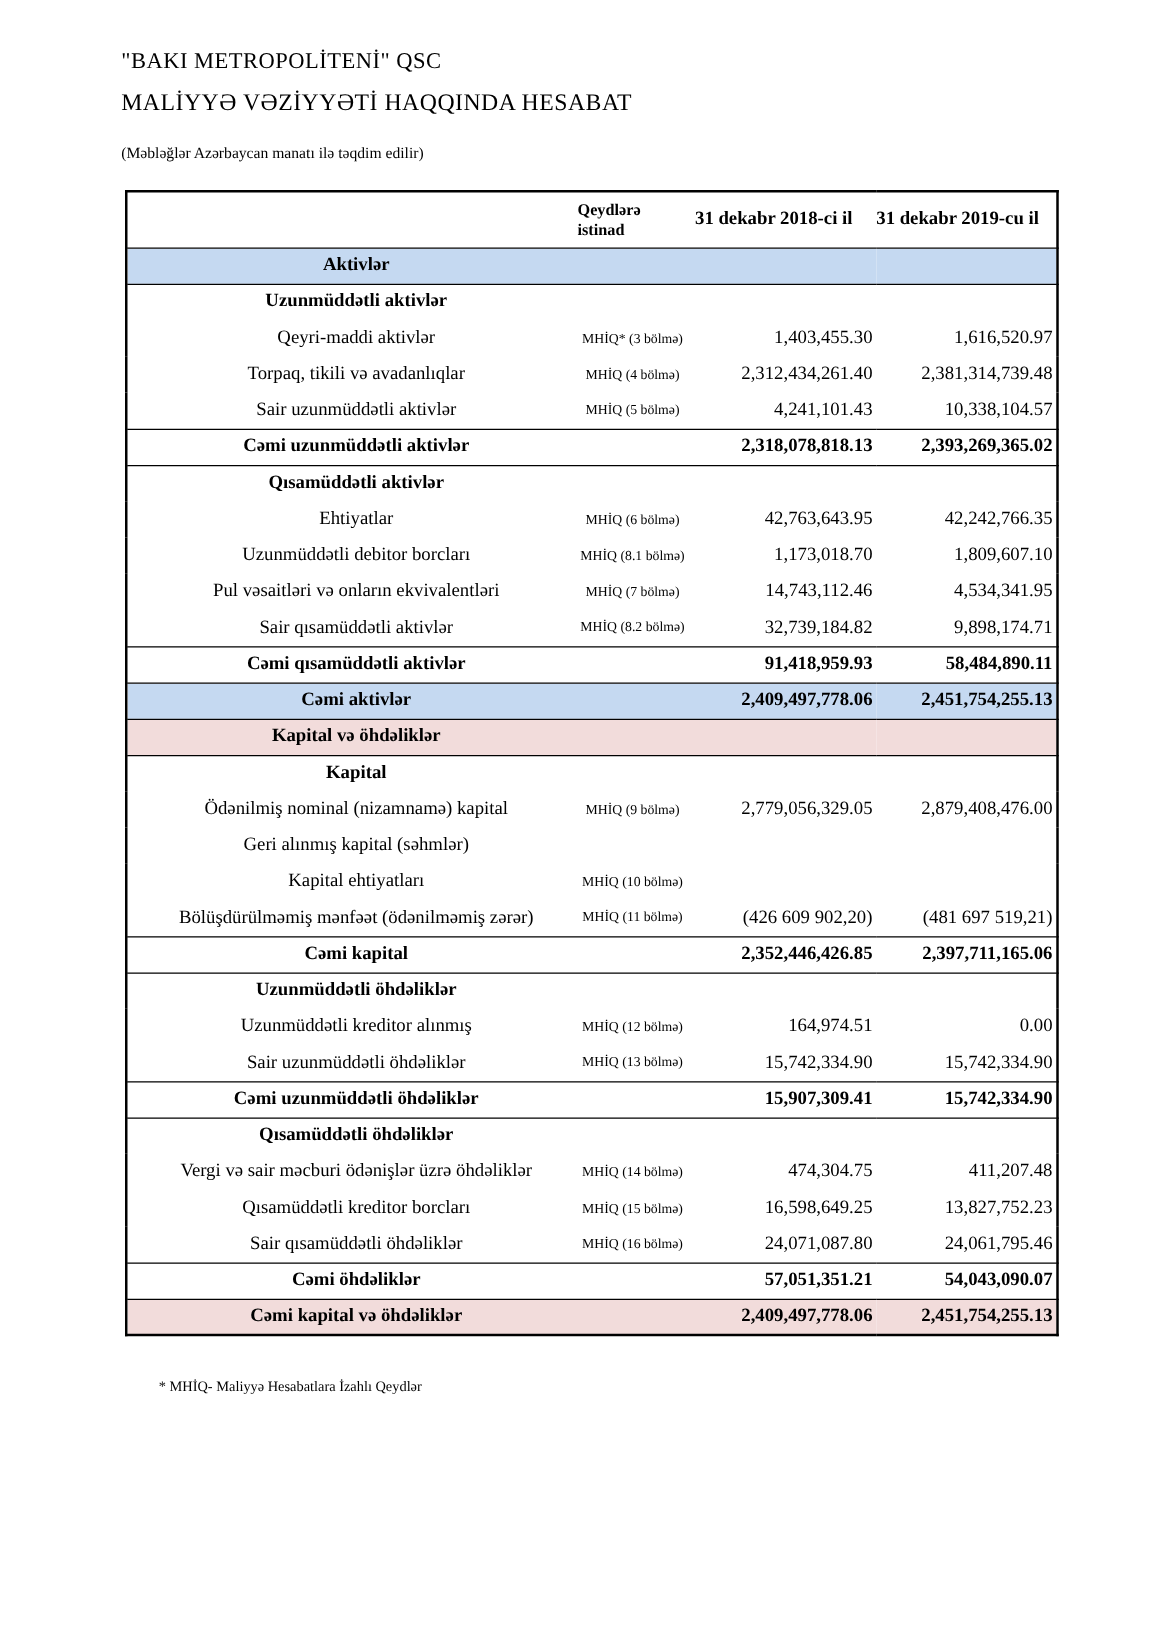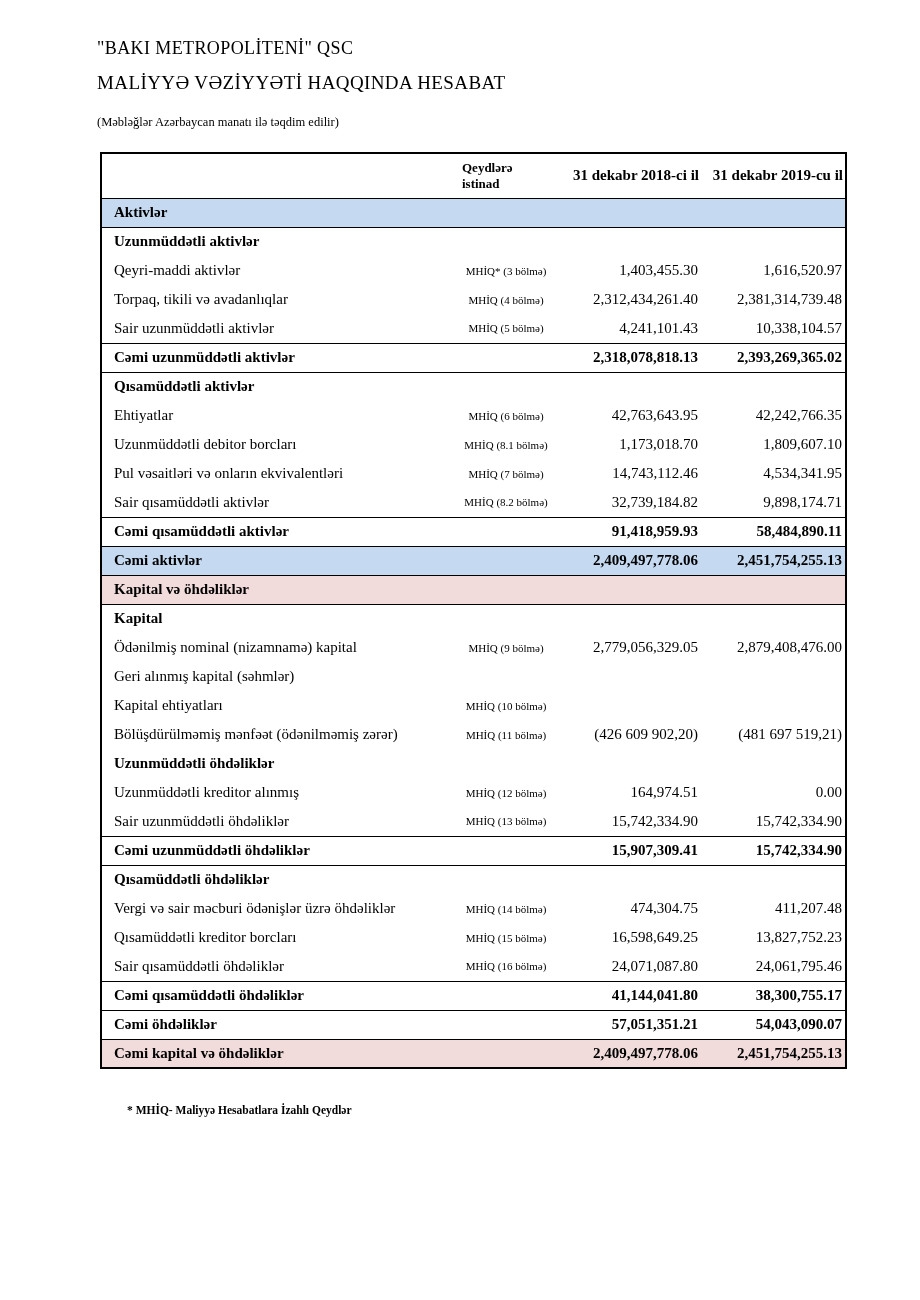--- a/index.html
+++ b/index.html
@@ -25,29 +25,29 @@
     border: 2px solid #000;
     table-layout: fixed;
   }
   thead th {
     height: 45px;
     vertical-align: middle;
     border-bottom: 1px solid #000;
     font-weight: bold;
   }
   th.head-notes { font-size: 13px; text-align: left; line-height: 1.25; padding: 0 6px; }
-  th.head-date  { font-size: 15px; text-align: right; padding-right: 2px; white-space: nowrap; }
+  th.head-date  { font-size: 15px; text-align: left; padding-right: 2px; white-space: nowrap; }
 
   tbody td {
     height: 29px;
     vertical-align: middle;
     white-space: nowrap;
     overflow: hidden;
   }
-  td.cell-label { font-size: 15px; text-align: left;  padding-left: 12px; }
+  td.cell-label { font-size: 15px; text-align: center;  padding-left: 12px; }
   td.cell-note  { font-size: 11px; text-align: center; }
   td.cell-num   { font-size: 15px; text-align: right; padding-right: 3px; }
 
   tr.row-section-blue td,
   tr.row-grand-blue td {
     background: var(--blue, #c5d9f1);
     font-weight: bold;
     border-top: 1px solid #000;
     border-bottom: 1px solid #000;
   }
@@ -61,21 +61,20 @@
   tr.row-subsection td { font-weight: bold; }
   tr.row-total td {
     font-weight: bold;
     border-top: 1px solid #000;
     border-bottom: 1px solid #000;
   }
 
   .footnote {
     position: absolute; left: 127px; top: 1104px;
     font-size: 11.5px;
-    font-weight: bold;
   }
 </style>
 </head>
 <body>
 
 <div class="page">
 
   <div class="report-header">
     <div class="title-company">"BAKI METROPOLİTENİ" QSC</div>
     <div class="title-report">MALİYYƏ VƏZİYYƏTİ HAQQINDA HESABAT</div>
@@ -205,20 +204,26 @@
           <td class="cell-note">MHİQ (10 bölmə)</td>
           <td class="cell-num"></td>
           <td class="cell-num"></td>
         </tr>
         <tr class="row-data">
           <td class="cell-label">Bölüşdürülməmiş mənfəət (ödənilməmiş zərər)</td>
           <td class="cell-note">MHİQ (11 bölmə)</td>
           <td class="cell-num">(426 609 902,20)</td>
           <td class="cell-num">(481 697 519,21)</td>
         </tr>
+        <tr class="row-total">
+          <td class="cell-label">Cəmi kapital</td>
+          <td class="cell-note"></td>
+          <td class="cell-num">2,352,446,426.85</td>
+          <td class="cell-num">2,397,711,165.06</td>
+        </tr>
         <tr class="row-subsection">
           <td class="cell-label">Uzunmüddətli öhdəliklər</td>
           <td class="cell-note"></td>
           <td class="cell-num"></td>
           <td class="cell-num"></td>
         </tr>
         <tr class="row-data">
           <td class="cell-label">Uzunmüddətli kreditor alınmış</td>
           <td class="cell-note">MHİQ (12 bölmə)</td>
           <td class="cell-num">164,974.51</td>
@@ -254,26 +259,20 @@
           <td class="cell-num">16,598,649.25</td>
           <td class="cell-num">13,827,752.23</td>
         </tr>
         <tr class="row-data">
           <td class="cell-label">Sair qısamüddətli öhdəliklər</td>
           <td class="cell-note">MHİQ (16 bölmə)</td>
           <td class="cell-num">24,071,087.80</td>
           <td class="cell-num">24,061,795.46</td>
         </tr>
         <tr class="row-total">
-          <td class="cell-label">Cəmi qısamüddətli öhdəliklər</td>
-          <td class="cell-note"></td>
-          <td class="cell-num">41,144,041.80</td>
-          <td class="cell-num">38,300,755.17</td>
-        </tr>
-        <tr class="row-total">
           <td class="cell-label">Cəmi öhdəliklər</td>
           <td class="cell-note"></td>
           <td class="cell-num">57,051,351.21</td>
           <td class="cell-num">54,043,090.07</td>
         </tr>
         <tr class="row-grand-pink">
           <td class="cell-label">Cəmi kapital və öhdəliklər</td>
           <td class="cell-note"></td>
           <td class="cell-num">2,409,497,778.06</td>
           <td class="cell-num">2,451,754,255.13</td>

